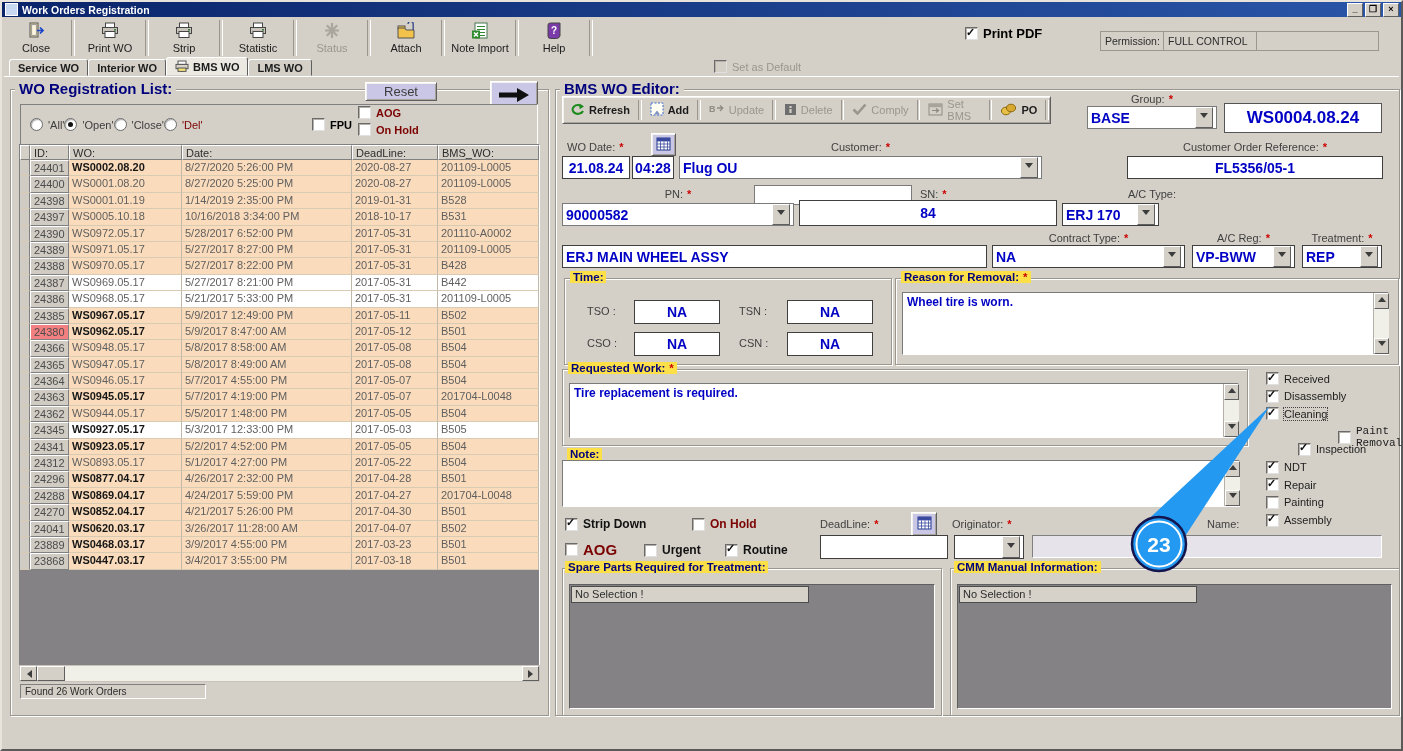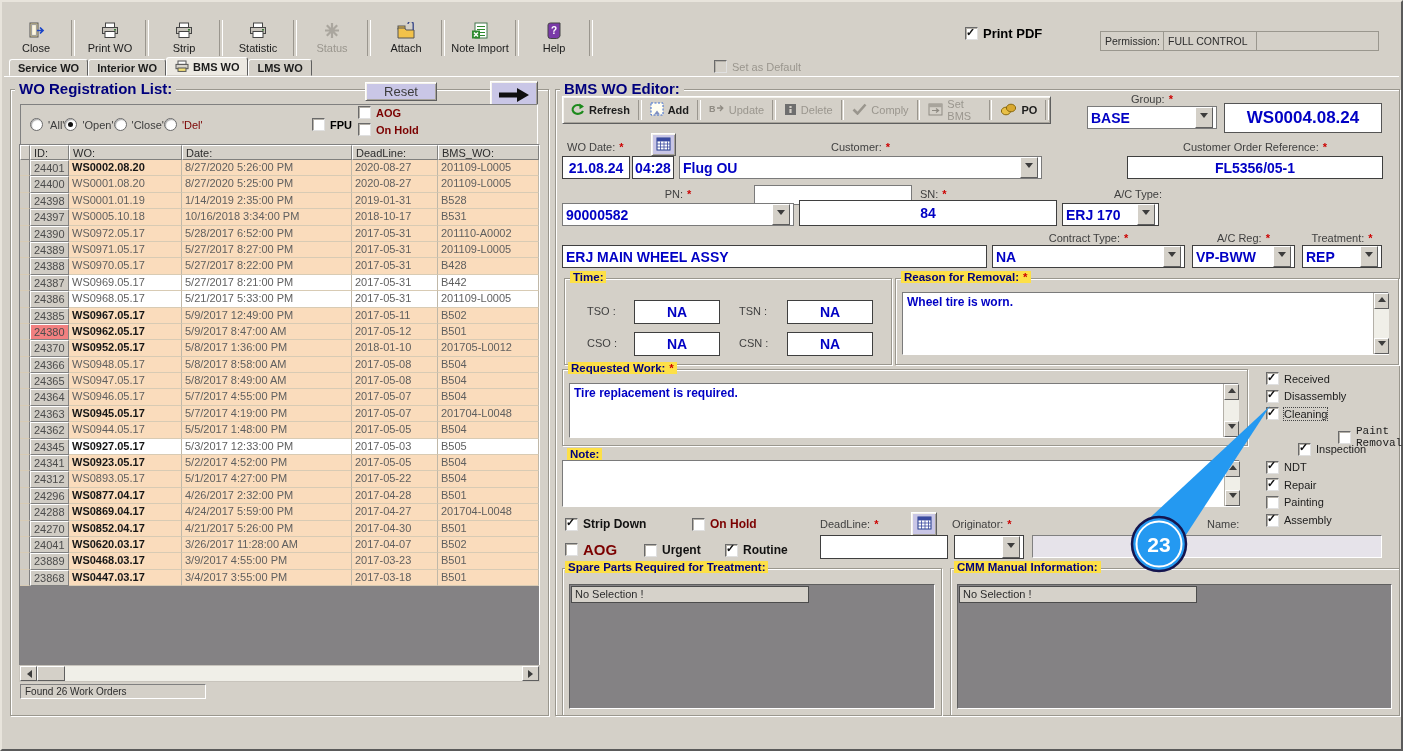--- a/index.html
+++ b/index.html
@@ -100,20 +100,29 @@
          height:15px;line-height:15px;}
   .flagrow{position:absolute;display:flex;align-items:center;gap:5px;font-weight:bold;font-size:12px;color:#111;}
   .darkred{color:#7b0000;}
   .callout{position:absolute;left:1040px;top:392px;width:360px;height:200px;pointer-events:none;z-index:50;}
 </style>
 </head>
 <body>
 
 <div class="win">
 
+  <div class="titlebar">
+    <span class="appicon"></span>
+    <span class="ttl">Work Orders Registration</span>
+    <span class="winbtns">
+      <span class="winbtn">_</span>
+      <span class="winbtn">❐</span>
+      <span class="winbtn">×</span>
+    </span>
+  </div>
 
   <div class="toolbar" id="tb-buttons">
       <div class="tbtn">
         <span><svg width="18" height="17" viewBox="0 0 18 17">
             <rect x="3" y="1" width="8" height="14" fill="#f0dfa0" stroke="#555"></rect>
             <rect x="4.6" y="2.6" width="4.8" height="10.8" fill="#fcf6df" stroke="#999"></rect>
             <path d="M10 8.5 H15 M13 5.5 L16 8.5 L13 11.5" stroke="#1a44c8" stroke-width="1.7" fill="none"></path>
           </svg></span>
         <span class="tlabel">Close</span>
       </div>
@@ -359,28 +368,20 @@
         <div class="grow row-peach">
           <div class="gcell selcell" style="width: 10px; flex: 0 0 auto;"></div>
           <div class="gcell idcell redid" style="width: 39px; flex: 0 0 auto;">24380</div>
           <div class="gcell wo-bold" style="width: 113px; flex: 0 0 auto;">WS0962.05.17</div>
           <div class="gcell" style="width: 170px; flex: 0 0 auto;">5/9/2017 8:47:00 AM</div>
           <div class="gcell" style="width: 86px; flex: 0 0 auto;">2017-05-12</div>
           <div class="gcell" style="width: 101px; flex: 0 0 auto;">B501</div>
         </div>
         <div class="grow row-peach">
           <div class="gcell selcell" style="width: 10px; flex: 0 0 auto;"></div>
-          <div class="gcell idcell" style="width: 39px; flex: 0 0 auto;">24370</div>
-          <div class="gcell wo-bold" style="width: 113px; flex: 0 0 auto;">WS0952.05.17</div>
-          <div class="gcell" style="width: 170px; flex: 0 0 auto;">5/8/2017 1:36:00 PM</div>
-          <div class="gcell" style="width: 86px; flex: 0 0 auto;">2018-01-10</div>
-          <div class="gcell" style="width: 101px; flex: 0 0 auto;">201705-L0012</div>
-        </div>
-        <div class="grow row-peach">
-          <div class="gcell selcell" style="width: 10px; flex: 0 0 auto;"></div>
           <div class="gcell idcell" style="width: 39px; flex: 0 0 auto;">24366</div>
           <div class="gcell" style="width: 113px; flex: 0 0 auto;">WS0948.05.17</div>
           <div class="gcell" style="width: 170px; flex: 0 0 auto;">5/8/2017 8:58:00 AM</div>
           <div class="gcell" style="width: 86px; flex: 0 0 auto;">2017-05-08</div>
           <div class="gcell" style="width: 101px; flex: 0 0 auto;">B504</div>
         </div>
         <div class="grow row-peach">
           <div class="gcell selcell" style="width: 10px; flex: 0 0 auto;"></div>
           <div class="gcell idcell" style="width: 39px; flex: 0 0 auto;">24365</div>
           <div class="gcell" style="width: 113px; flex: 0 0 auto;">WS0947.05.17</div>
@@ -604,21 +605,21 @@
   </div>
   <div class="abs vfield center" style="left:1125px;top:154px;width:256px;height:23px;">FL5356/05-1</div>
 
   <div class="flabel" style="left:616px;top:186px;width:120px;text-align:center;">
     <span>PN:</span><span class="req">*</span>
   </div>
   <div class="abs" style="left:752px;top:183px;width:158px;height:20px;background:#fff;border:1px solid #7a7a7a;box-sizing:border-box;"></div>
   <div class="flabel" style="left:918px;top:186px;">
     <span>SN:</span><span class="req">*</span>
   </div>
-  <div class="flabel" style="left:1060px;top:186px;width:100px;text-align:right;">A/C Type:</div>
+  <div class="flabel" style="left:1100px;top:186px;width:100px;text-align:center;">A/C Type:</div>
 
   <div class="abs vfield" style="left:560px;top:201px;width:232px;height:23px;border-width:1px;border-color:#7a7a7a;">
     <span>90000582</span>
     <span class="combo-arrow">
         <span class="tri-d"></span>
       </span>
   </div>
   <div class="abs vfield center" style="left:797px;top:198px;width:258px;height:26px;">84</div>
   <div class="abs vfield" style="left:1060px;top:201px;width:97px;height:23px;">
     <span>ERJ 170</span>

